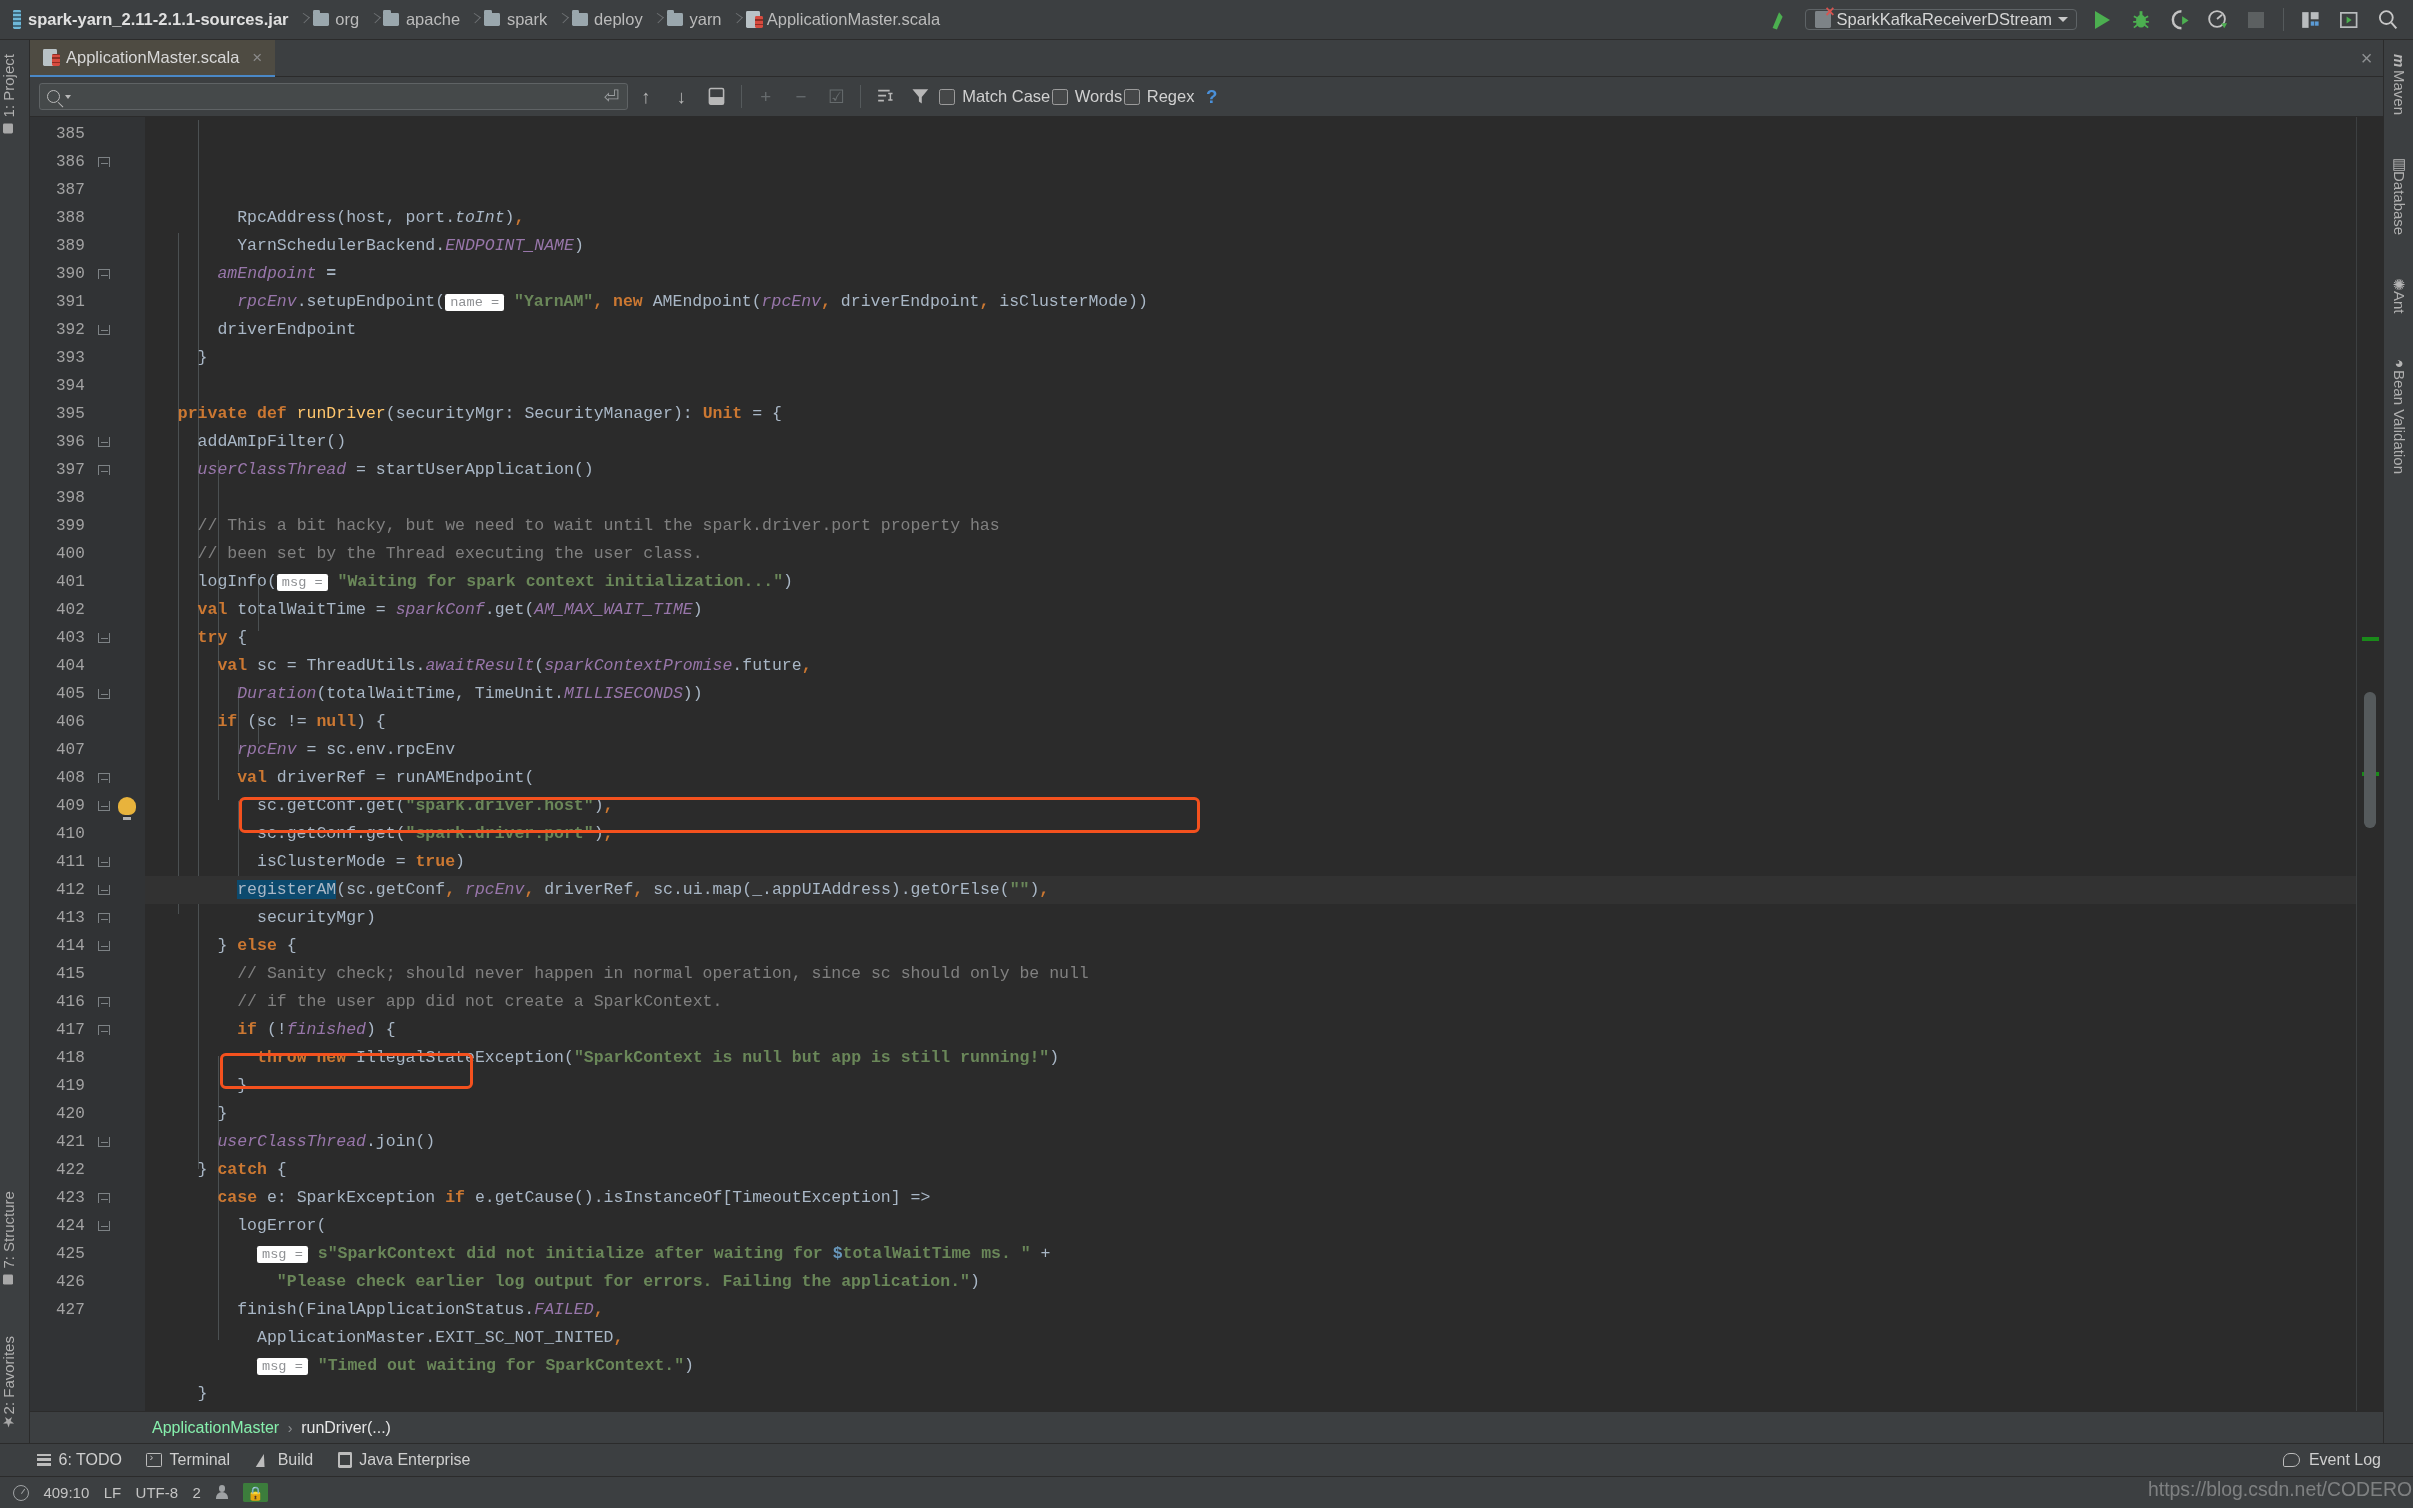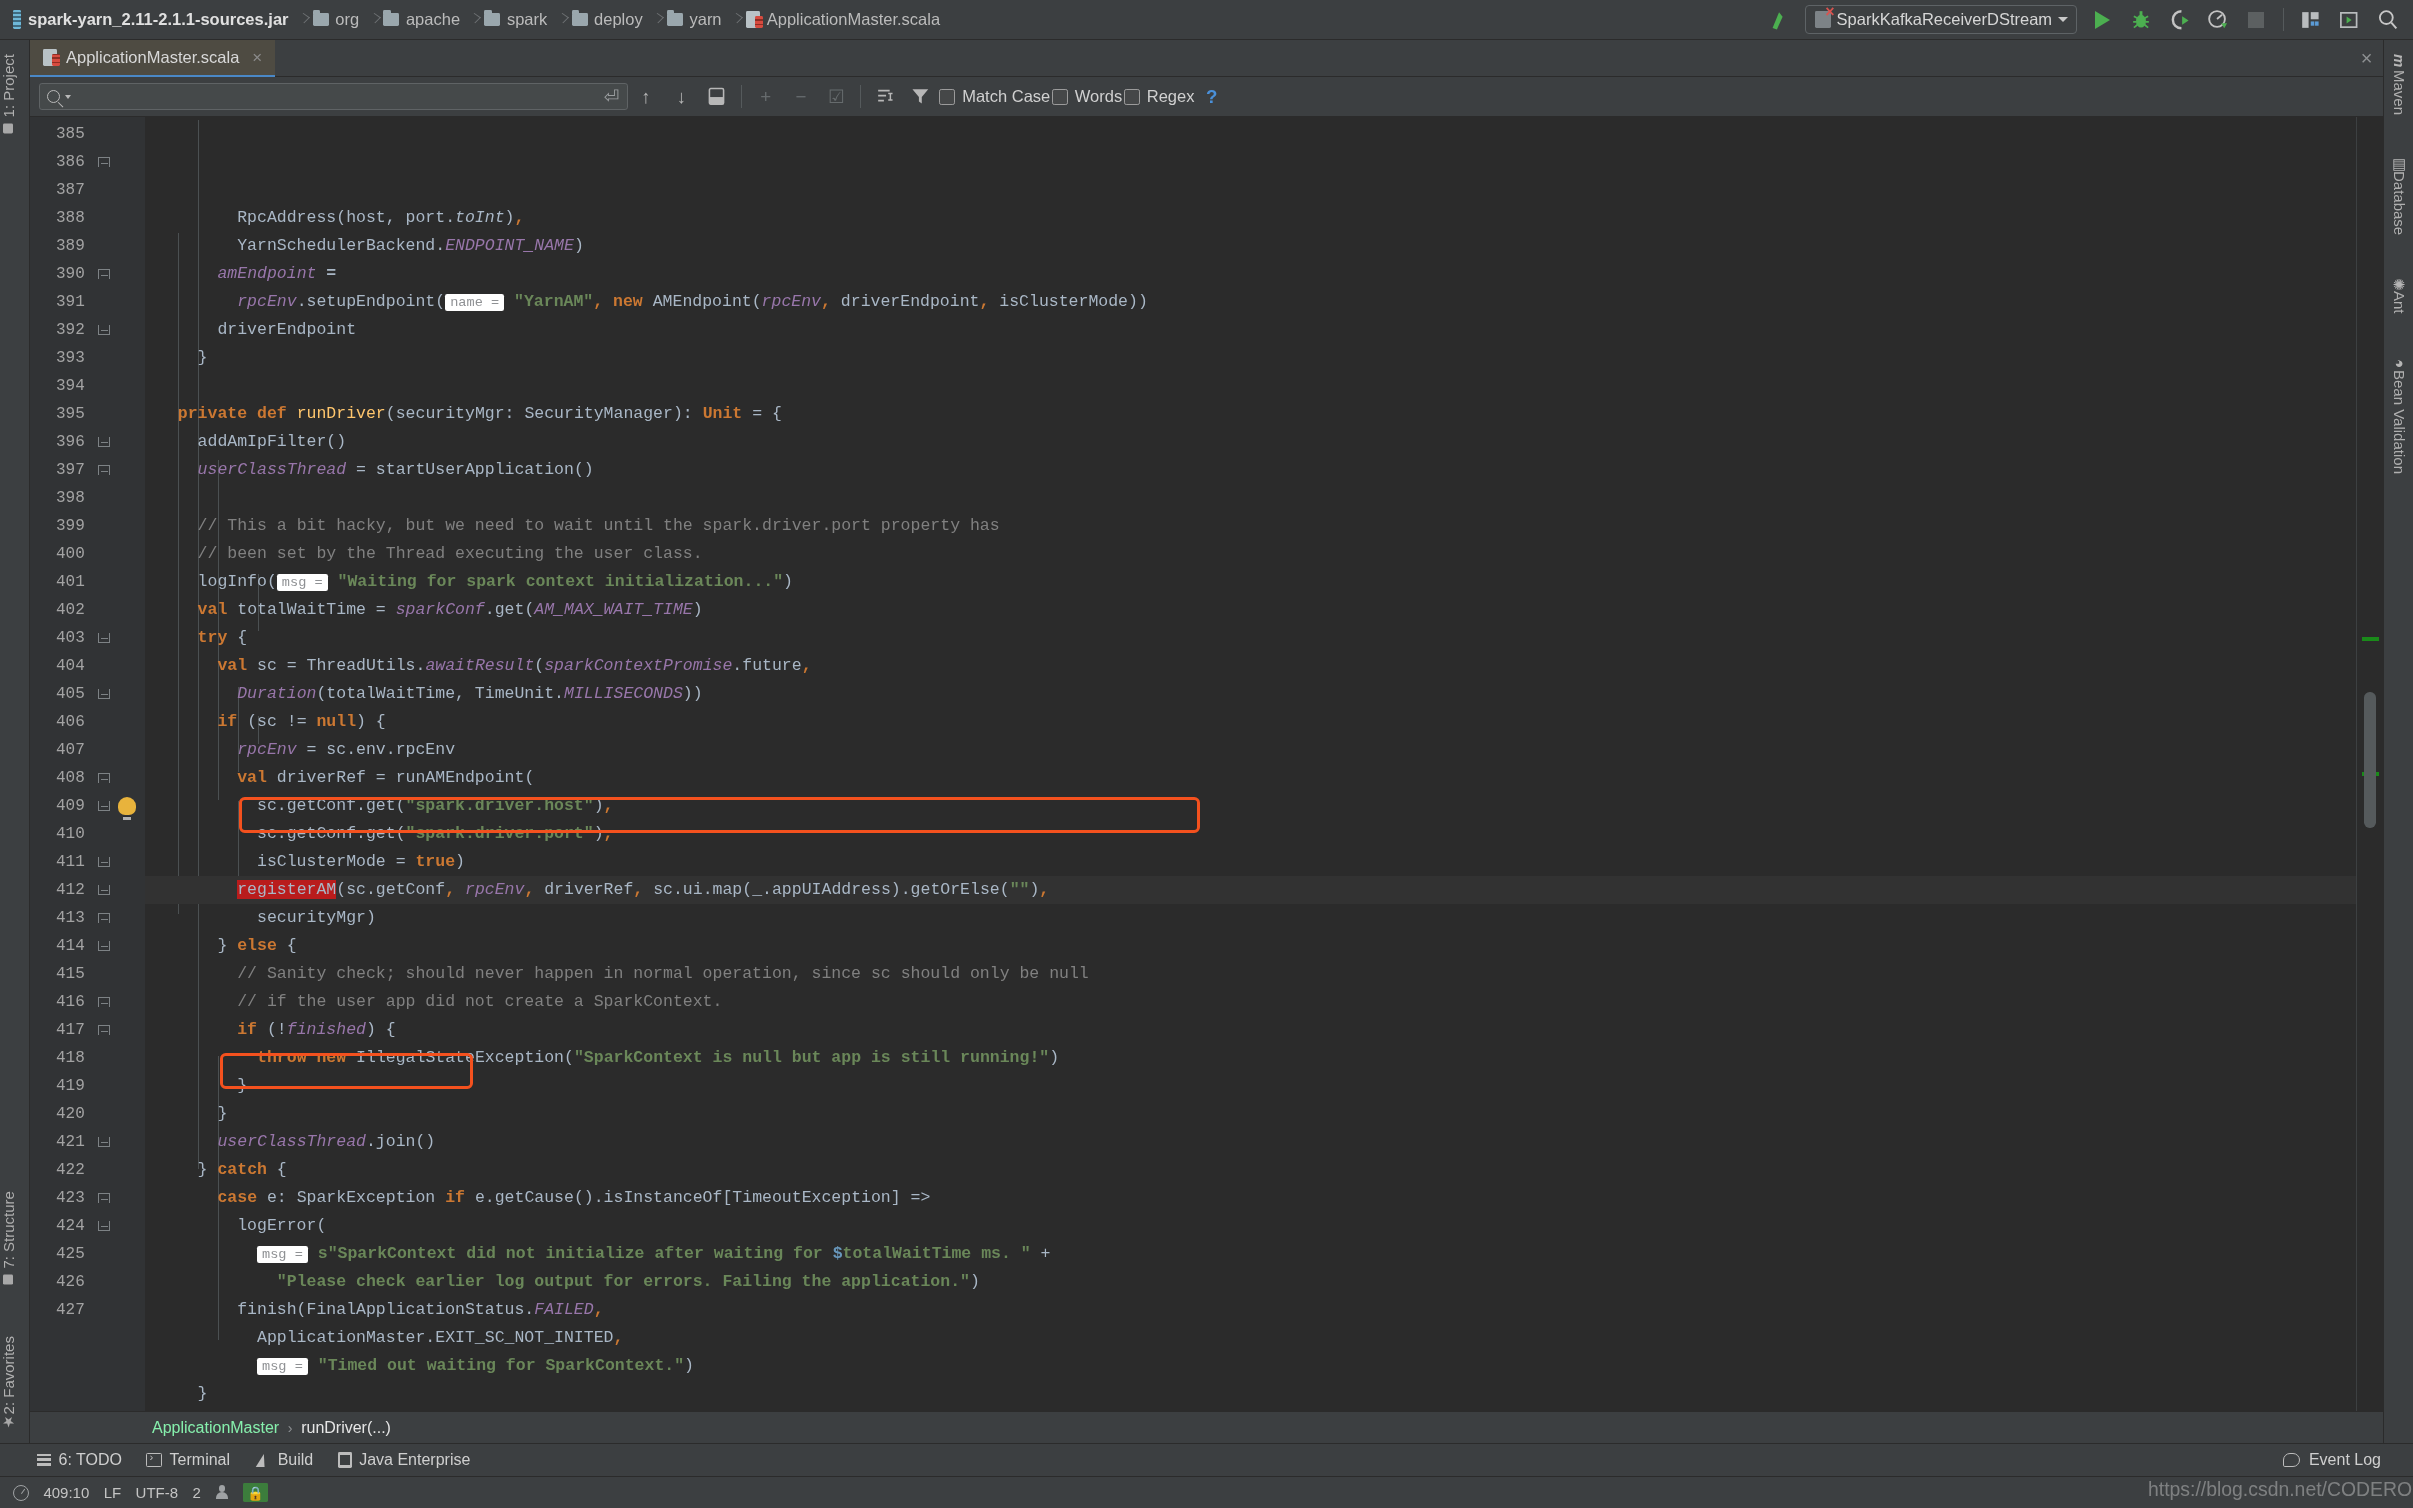--- a/index.html
+++ b/index.html
@@ -57,21 +57,21 @@
   }
 
   .navbar-right { display: flex; align-items: center; gap: 4.3px; }
   .tb-btn {
     width: 34px; height: 32px; display: flex; align-items: center;
     justify-content: center; border-radius: 2.9px;
   }
   .runcfg {
     display: flex; align-items: center; gap: 5.7px;
     border: 0.7px solid #5e6366; border-radius: 4px;
-    height: 29px; padding: 0 8.6px; margin: 0 4.3px;
+    height: 21px; padding: 0 8.6px; margin: 0 4.3px;
     font-size: 16.5px; color: #d6d6d6; white-space: nowrap;
   }
   .runcfg .cfgicon {
     width: 16px; height: 17px; background:#7d8387; border-radius:1.4px; position:relative;
   }
   .runcfg .cfgicon::after{
     content:"×"; position:absolute; right:-3.6px; top:-7.2px; color:#d9534f;
     font-size:16px; font-weight:bold; line-height:1;
   }
   .caret-d { width:0;height:0;border-left:5px solid transparent;border-right:5px solid transparent;border-top:5.7px solid #c9c9c9; }
@@ -169,21 +169,21 @@
   .kw  { color: #cc7832; }
   .str { color: #6a8759; }
   .fld { color: #9876aa; font-style: italic; }
   .stat{ color: #9876aa; font-style: italic; }
   .cmt { color: #808080; }
   .id  { color: #a9b7c6; }
   .fn  { color: #ffc66d; }
   .punc{ color: #cc7832; }
   .tag { background:#ffffff; color:#8f9194; border-radius:2.2px; padding:1.4px 5px; font-size:13.6px; }
   .sinterp { color: #6897bb; font-weight:bold; }
-  .hl-search { background:#b91c1c; }
+  .hl-search { background:#0c4a6e; }
 
   
   .annobox {
     position: absolute; border: 3.6px solid #f4511e; border-radius: 5.7px;
     pointer-events: none; z-index: 5;
   }
 
   
   .markers {
     width: 27px; flex: 0 0 27px; background: #2b2b2b; position: relative;

